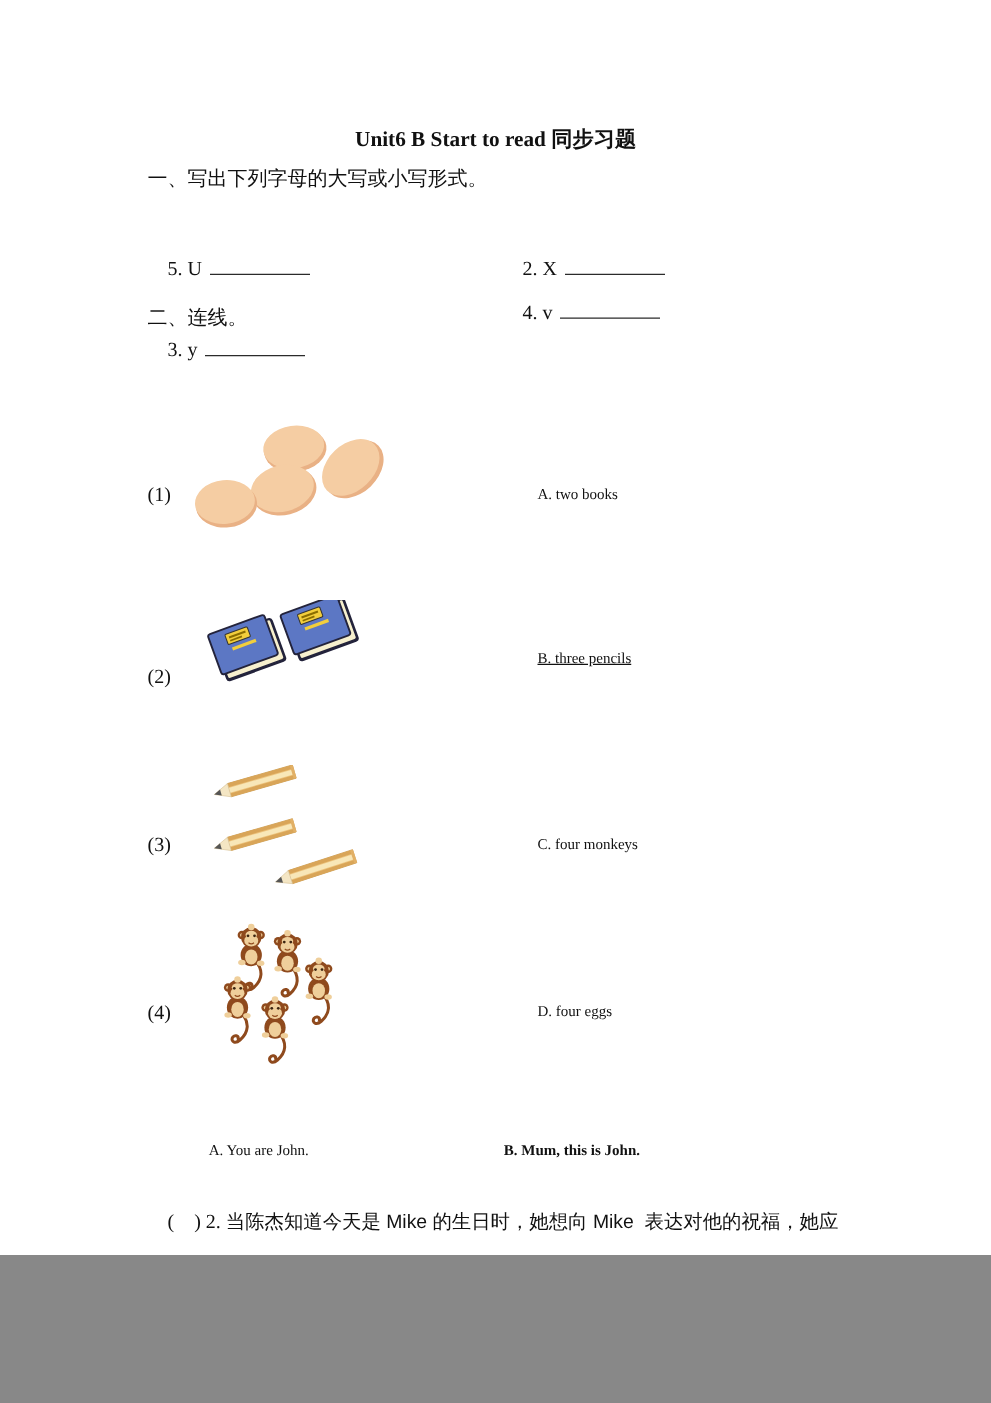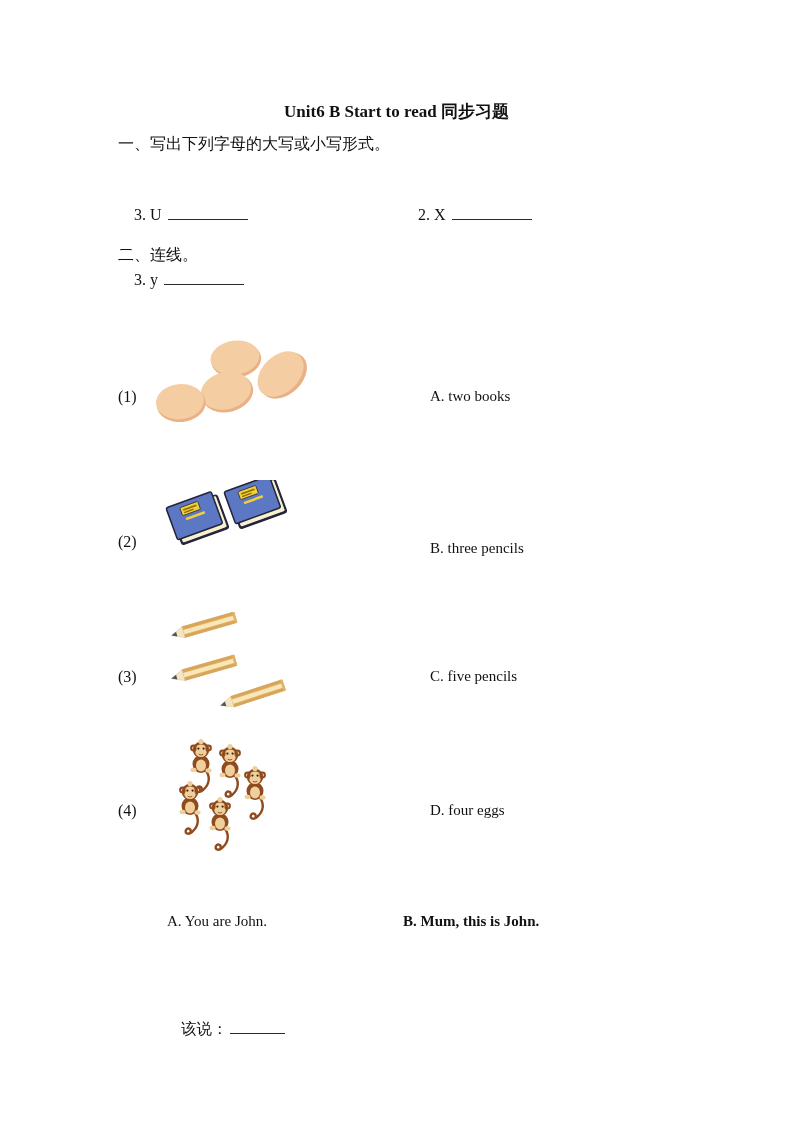--- a/index.html
+++ b/index.html
@@ -1,18 +1,18 @@
 <!DOCTYPE html>
 <html><head>
 <meta charset="utf-8">
 <style>
   html,body{margin:0;padding:0;background:#888;}
   .page{
     position:relative;
-    width:793px;height:1122px;
+    width:793px;height:1004px;
     margin:0 auto;
     background:#ffffff;
     font-family:"Liberation Serif","DejaVu Serif",serif;
     color:#111;
     overflow:hidden;
   }
   .abs{position:absolute;white-space:pre;}
   .title{
     left:0;top:100px;width:793px;
     text-align:center;
@@ -25,40 +25,43 @@
     display:inline-block;
     border-bottom:1.4px solid #2b2b2b;
     height:15px;
     vertical-align:baseline;
     margin-left:6px;
   }
   .blank.w80{width:80px;}
   .blank.w76{width:76px;}
   .blank.w55{width:55px;}
   .num{font-size:16px;}
-  .opt{font-size:15px;}
+  .opt{font-size:12px;}
   svg{display:block;}
 </style>
 </head>
 <body>
 
 <div class="page">
 
   <div class="abs title">Unit6 B Start to read 同步习题</div>
 
   <div class="abs line cn" style="left:118px;top:134px;">一、写出下列字母的大写或小写形式。</div>
 
   <div class="abs line" style="left:118px;top:184px;">
-    <span>3. U</span><span class="blank w80"></span>
+    <span>5. U</span><span class="blank w80"></span>
   </div>
   <div class="abs line" style="left:402px;top:184px;">
     <span>2. X</span><span class="blank w80"></span>
   </div>
   <div class="abs line" style="left:118px;top:219px;margin-top:30px;">
     <span>3. y</span><span class="blank w80"></span>
+  </div>
+  <div class="abs line" style="left:402px;top:219px;">
+    <span>4. v</span><span class="blank w80"></span>
   </div>
 
   <div class="abs line cn" style="left:118px;top:245px;">二、连线。</div>
 
   <div class="abs" style="left:150px;top:297px;">
     <svg width="165" height="95" viewBox="0 0 165 95">
 
       <g transform="rotate(-44 132 41)">
         <ellipse cx="132" cy="43" rx="27" ry="19" fill="#E9B185"></ellipse>
         <ellipse cx="131" cy="40" rx="26.5" ry="18.5" fill="#F5CDA3"></ellipse>
@@ -101,21 +104,21 @@
         <rect x="0" y="0" rx="2" width="48" height="34" fill="#5C77C4" stroke="#23233B" stroke-width="1.5"></rect>
         <rect x="13" y="4.5" width="19" height="8.5" rx="1" fill="#F2CE3C" stroke="#333333" stroke-width="0.8"></rect>
         <rect x="15.5" y="7" width="14" height="1.6" fill="#8a6d00"></rect>
         <rect x="15.5" y="9.8" width="10" height="1.4" fill="#8a6d00"></rect>
         <rect x="15" y="16" width="20" height="2.6" fill="#F2CE3C"></rect>
       </g>
     </svg>
   </div>
 
   <div class="abs num" style="left:118px;top:533px;">(2)</div>
-  <div class="abs opt" style="left:430px;top:540px;">B. three pencils</div>
+  <div class="abs opt" style="left:430px;top:519px;text-decoration:underline;">B. three pencils</div>
 
   <div class="abs" style="left:158px;top:576px;">
     <svg width="130" height="100" viewBox="0 0 130 100">
       <defs>
         <g id="pencil">
 
           <rect x="14" y="0" width="54" height="11" fill="#EDC47E" stroke="#C89A50" stroke-width="0.6"></rect>
           <rect x="14" y="0" width="54" height="3" fill="#D9A558"></rect>
           <rect x="14" y="3.6" width="54" height="4" fill="#F8E7B8"></rect>
           <rect x="14" y="8.2" width="54" height="2.8" fill="#D9A558"></rect>
@@ -126,21 +129,21 @@
           <polygon points="7,3 1.5,5.5 7,8" fill="#555555"></polygon>
         </g>
       </defs>
       <use href="#pencil" transform="translate(12,18.5) rotate(-16 0 5.5)"></use>
       <use href="#pencil" transform="translate(12,61.5) rotate(-16 0 5.5)"></use>
       <use href="#pencil" transform="translate(61,88.5) rotate(-18 0 5.5)"></use>
     </svg>
   </div>
 
   <div class="abs num" style="left:118px;top:668px;">(3)</div>
-  <div class="abs opt" style="left:430px;top:668px;">C. five pencils</div>
+  <div class="abs opt" style="left:430px;top:668px;">C. four monkeys</div>
 
   <div class="abs" style="left:165px;top:698px;">
     <svg width="110" height="125" viewBox="0 0 110 125">
       <defs>
         <g id="monkey">
 
           <path d="M16 28 C 23 36 22 44 15 50 C 11 53.5 7.5 51 9 48 C 10.5 45.5 14 46.5 13.5 49" fill="none" stroke="#8F4A1D" stroke-width="2.4" stroke-linecap="round"></path>
 
           <ellipse cx="13" cy="24" rx="8.5" ry="9" fill="#8F4A1D"></ellipse>
           <ellipse cx="13" cy="25.5" rx="5" ry="6" fill="#EFCF9B"></ellipse>
@@ -172,18 +175,21 @@
   </div>
 
   <div class="abs num" style="left:118px;top:802px;">(4)</div>
   <div class="abs opt" style="left:430px;top:802px;text-align:center;">D. four eggs</div>
 
 
 
   <div class="abs opt" style="left:167px;top:913px;">A. You are John.</div>
   <div class="abs opt" style="left:403px;top:913px;font-weight:bold;">B. Mum, this is John.</div>
 
+  <div class="abs line" style="left:118px;top:948px;">
+    <span>(    ) 2. </span><span class="cn" style="font-size:15.5px;">当陈杰知道今天是 Mike 的生日时，她想向 Mike  表达对他的祝福，她应</span>
+  </div>
 
   <div class="abs line" style="left:165px;top:998px;">
     <span class="cn" style="font-size:15.5px;">该说：</span><span class="blank w55" style="margin-left:2px;"></span>
   </div>
 
 </div>
 
 </body></html>

